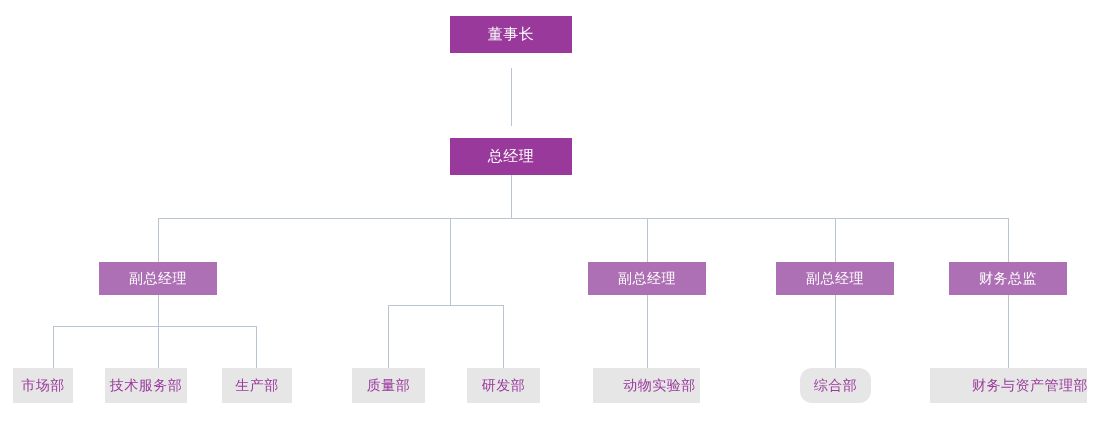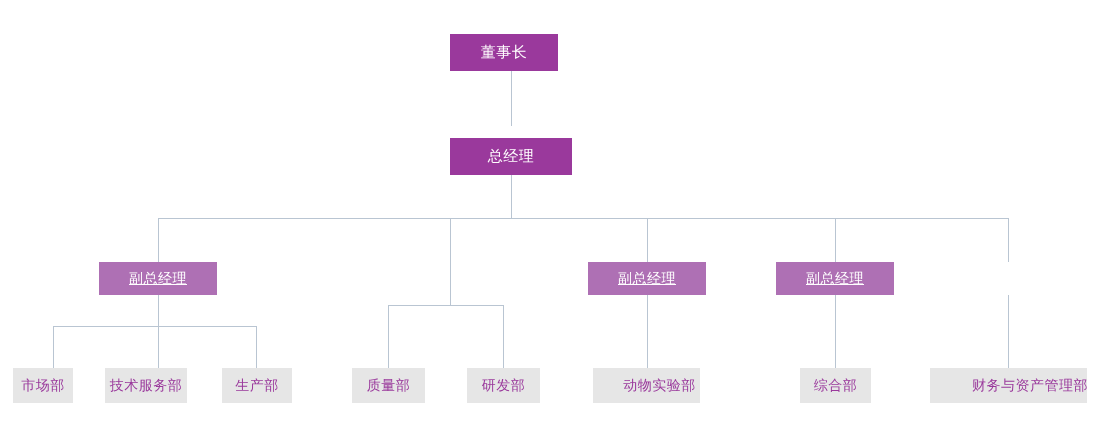--- a/index.html
+++ b/index.html
@@ -27,21 +27,20 @@
   }
   .node.level-exec {
     background: #9a399c;
     color: #ffffff;
     font-size: 15px;
   }
   .node.level-vp {
     background: #ae70b4;
     color: #ffffff;
     font-size: 14px;
-    text-decoration: underline;
   }
   .node.level-dept {
     background: #e6e6e6;
     color: #9a399c;
     font-size: 14px;
   }
   .connector {
     position: absolute;
     background: #b9c5d2;
     z-index: 1;
@@ -72,40 +71,41 @@
   <div class="connector v" style="left:256px; top:326px; height:42px;"></div>
 
   <div class="connector h" style="left:388px; top:305px; width:116px;"></div>
   <div class="connector v" style="left:388px; top:305px; height:63px;"></div>
   <div class="connector v" style="left:503px; top:305px; height:63px;"></div>
 
   <div class="connector v" style="left:647px; top:295px; height:73px;"></div>
   <div class="connector v" style="left:835px; top:295px; height:73px;"></div>
   <div class="connector v" style="left:1008px; top:295px; height:73px;"></div>
 
-  <div class="node level-exec" style="left:450px; top:34px; width:108px; height:37px;">董事长</div>
+  <div class="node level-exec" style="left:450px; top:16px; width:122px; height:37px;">董事长</div>
 
   <div class="node level-exec" style="left:450px; top:124px; width:122px; height:37px;margin-top:14px;">总经理</div>
 
   <div class="node level-vp" style="left:99px; top:262px; width:118px; height:33px;">副总经理</div>
 
   <div class="node level-vp" style="left:588px; top:262px; width:118px; height:33px;">副总经理</div>
 
   <div class="node level-vp" style="left:776px; top:262px; width:118px; height:33px;">副总经理</div>
 
+  <div class="node level-vp" style="left:949px; top:262px; width:118px; height:33px;">财务总监</div>
 
   <div class="node level-dept" style="left:13px; top:368px; width:60px; height:35px;">市场部</div>
 
   <div class="node level-dept" style="left:105px; top:368px; width:82px; height:35px;">技术服务部</div>
 
   <div class="node level-dept" style="left:222px; top:368px; width:70px; height:35px;">生产部</div>
 
   <div class="node level-dept" style="left:352px; top:368px; width:73px; height:35px;text-align:right;">质量部</div>
 
   <div class="node level-dept" style="left:467px; top:368px; width:73px; height:35px;">研发部</div>
 
   <div class="node level-dept" style="left:593px; top:368px; width:107px; height:35px;padding-left:26px;">动物实验部</div>
 
-  <div class="node level-dept" style="left:800px; top:368px; width:71px; height:35px;">综合部</div>
+  <div class="node level-dept" style="left:800px; top:368px; width:71px; height:35px;border-radius:12px;">综合部</div>
 
   <div class="node level-dept" style="left:930px; top:368px; width:157px; height:35px;padding-left:43px;">财务与资产管理部</div>
 
 </div>
 
 </body></html>

